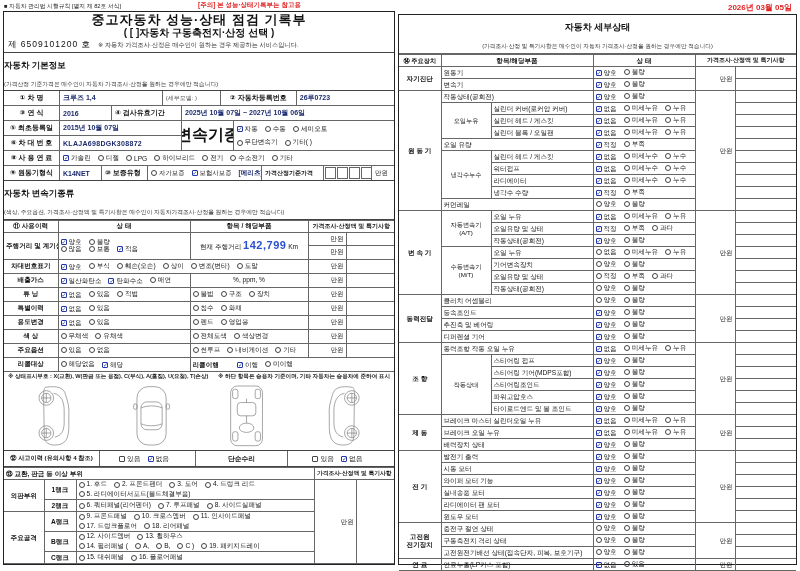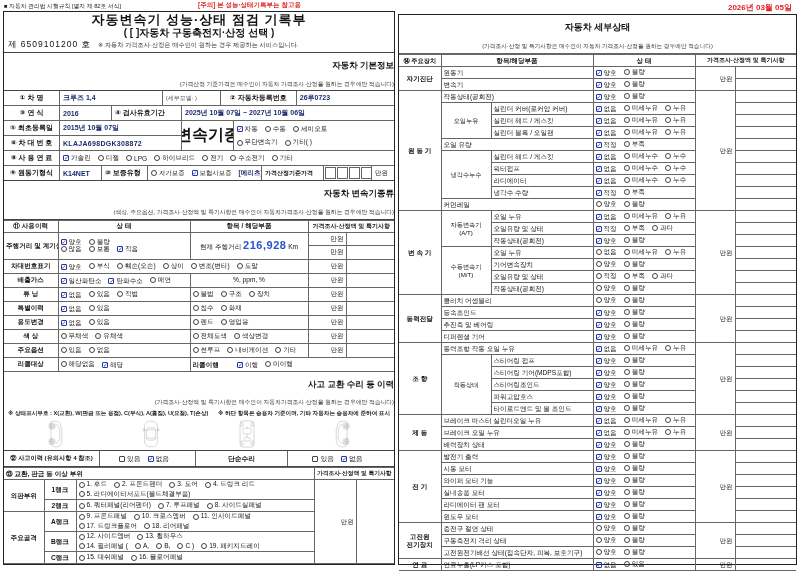--- a/index.html
+++ b/index.html
@@ -11,21 +11,21 @@
   .left-panel{left:3px;top:11px;width:392px;height:554px;}
   .right-panel{left:398px;top:14px;width:399px;height:551px;}
   .sect-b{border-bottom:1px solid #444;}
   
   .title-block{text-align:center;padding:1px 0 0;}
   .t1{font-size:13px;font-weight:bold;letter-spacing:1px;line-height:1.1;}
   .t2{font-size:10px;font-weight:bold;line-height:1.1;}
   .docrow{display:flex;align-items:center;font-size:7px;padding:1px 4px;}
   .docno{font-size:8.5px;letter-spacing:1px;margin-right:7px;}
   .docnote{font-size:6.2px;color:#333;}
-  .sec-head{text-align:right;line-height:1.1;padding:1px 0;border-bottom:1px solid #444;border-top:1px solid #444;}
+  .sec-head{text-align:left;line-height:1.1;padding:1px 0;border-bottom:1px solid #444;border-top:1px solid #444;}
   .sec-head .st{font-size:8.5px;font-weight:bold;}
   .sec-head .ss{font-size:5.8px;color:#333;}
   
   table{border-collapse:collapse;table-layout:fixed;width:100%;}
   td,th{border:0.8px solid #666;padding:0 2px;font-size:6.6px;line-height:1.15;overflow:hidden;white-space:nowrap;height:12px;box-sizing:border-box;}
   th{font-weight:bold;text-align:center;}
   table tr>*:first-child{border-left:none;} table tr>*:last-child{border-right:none;}
   .lbl{font-weight:bold;text-align:center;}
   .val{color:#1c2b6e;font-weight:bold;}
   .price-cell{text-align:right;font-size:6.4px;}
@@ -71,21 +71,21 @@
 </head>
 <body>
 
 <div class="page">
   <div class="topnote">■ 자동차 관리법 시행규칙 [별지 제 82호 서식]</div>
   <div class="topwarn">[주의] 본 성능·상태기록부는 참고용</div>
   <div class="topdate">2026년 03월 05일</div>
 
   <div class="panel left-panel">
     <div class="title-block sect-b">
-      <div class="t1">자동변속기 성능·상태 점검 기록부</div>
+      <div class="t1">중고자동차 성능·상태 점검 기록부</div>
       <div class="t2">( [  ]자동차 구동축전지·산정 선택 )</div>
       <div class="docrow">
         <span class="docno">제  6509101200  호</span>
         <span class="docnote">※ 자동차 가격조사·산정은 매수인이 원하는 경우 제공하는 서비스입니다.</span>
       </div>
     </div>
 
     <div class="sec-head" style="border-top:none;">
       <span class="st">자동차 기본정보</span><br>
       <span class="ss">(가격산정 기준가격은 매수인이 자동차 가격조사·산정을 원하는 경우에만 적습니다)</span>
@@ -248,21 +248,21 @@
                 <span class="opt">
                   <span class="cb"></span>
                   <span>보통</span>
                 </span>
                 <span class="opt">
                   <span class="cb ck">✓</span>
                   <span>적음</span>
                 </span>
               </div>
             </td>
-            <td style="text-align: center;"><span>현재 주행거리 </span><span class="mileage-val">216,928</span><span> Km</span></td>
+            <td style="text-align: center;"><span>현재 주행거리 </span><span class="mileage-val">142,799</span><span> Km</span></td>
             <td class="split-td">
               <div>만원</div>
               <div>만원</div>
             </td>
             <td class="split-td">
               <div></div>
               <div></div>
             </td>
           </tr>
           <tr style="height: 14px;">
@@ -422,24 +422,20 @@
                 <span class="cb ck">✓</span>
                 <span>이행</span>
               </span><span class="opt">
                 <span class="cb"></span>
                 <span>미이행</span>
               </span></td>
           </tr>
         </tbody>
     </table>
 
-    <div class="sec-head" style="border-top:none;border-bottom:none;">
-      <span class="st">사고 교환 수리 등 이력</span><br>
-      <span class="ss">(가격조사·산정액 및 특기사항은 매수인이 자동차가격조사·산정을 원하는 경우에만 적습니다)</span>
-    </div>
     <div class="legend-row">
       <span>※ 상태표시부호 : X(교환), W(판금 또는 용접), C(부식), A(흠집), U(요철), T(손상)</span>
       <span>※ 하단 항목은 승용차 기준이며, 기타 자동차는 승용차에 준하여 표시</span>
     </div>
 
     <div class="diagrams">
       <svg viewBox="0 0 62 96">
         <path d="M16,5 C34,2 44,6 46,16 C50,28 52,36 51,48 L51,64 C51,78 48,88 38,91 C26,94 15,91 14,80 L13,16 C13,9 14,6 16,5 Z"></path>
         <path d="M28,14 C40,16 44,28 44,40 L44,58 C44,70 40,78 30,80"></path>
         <circle cx="17" cy="21" r="11"></circle>

